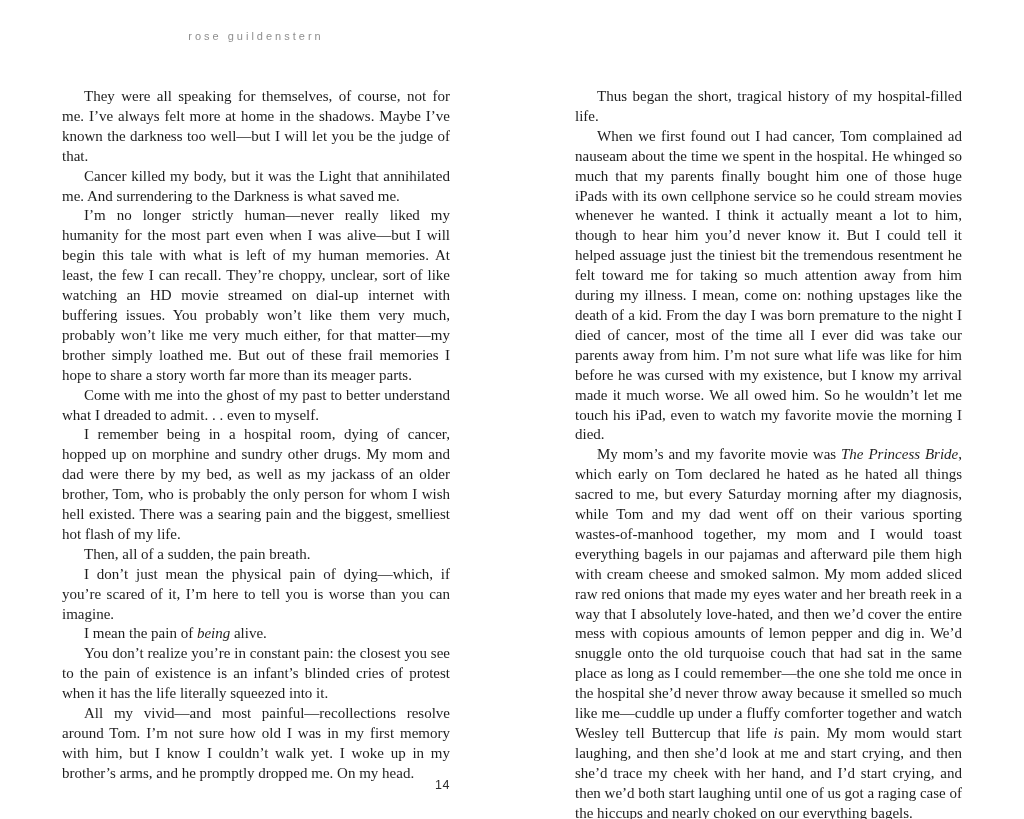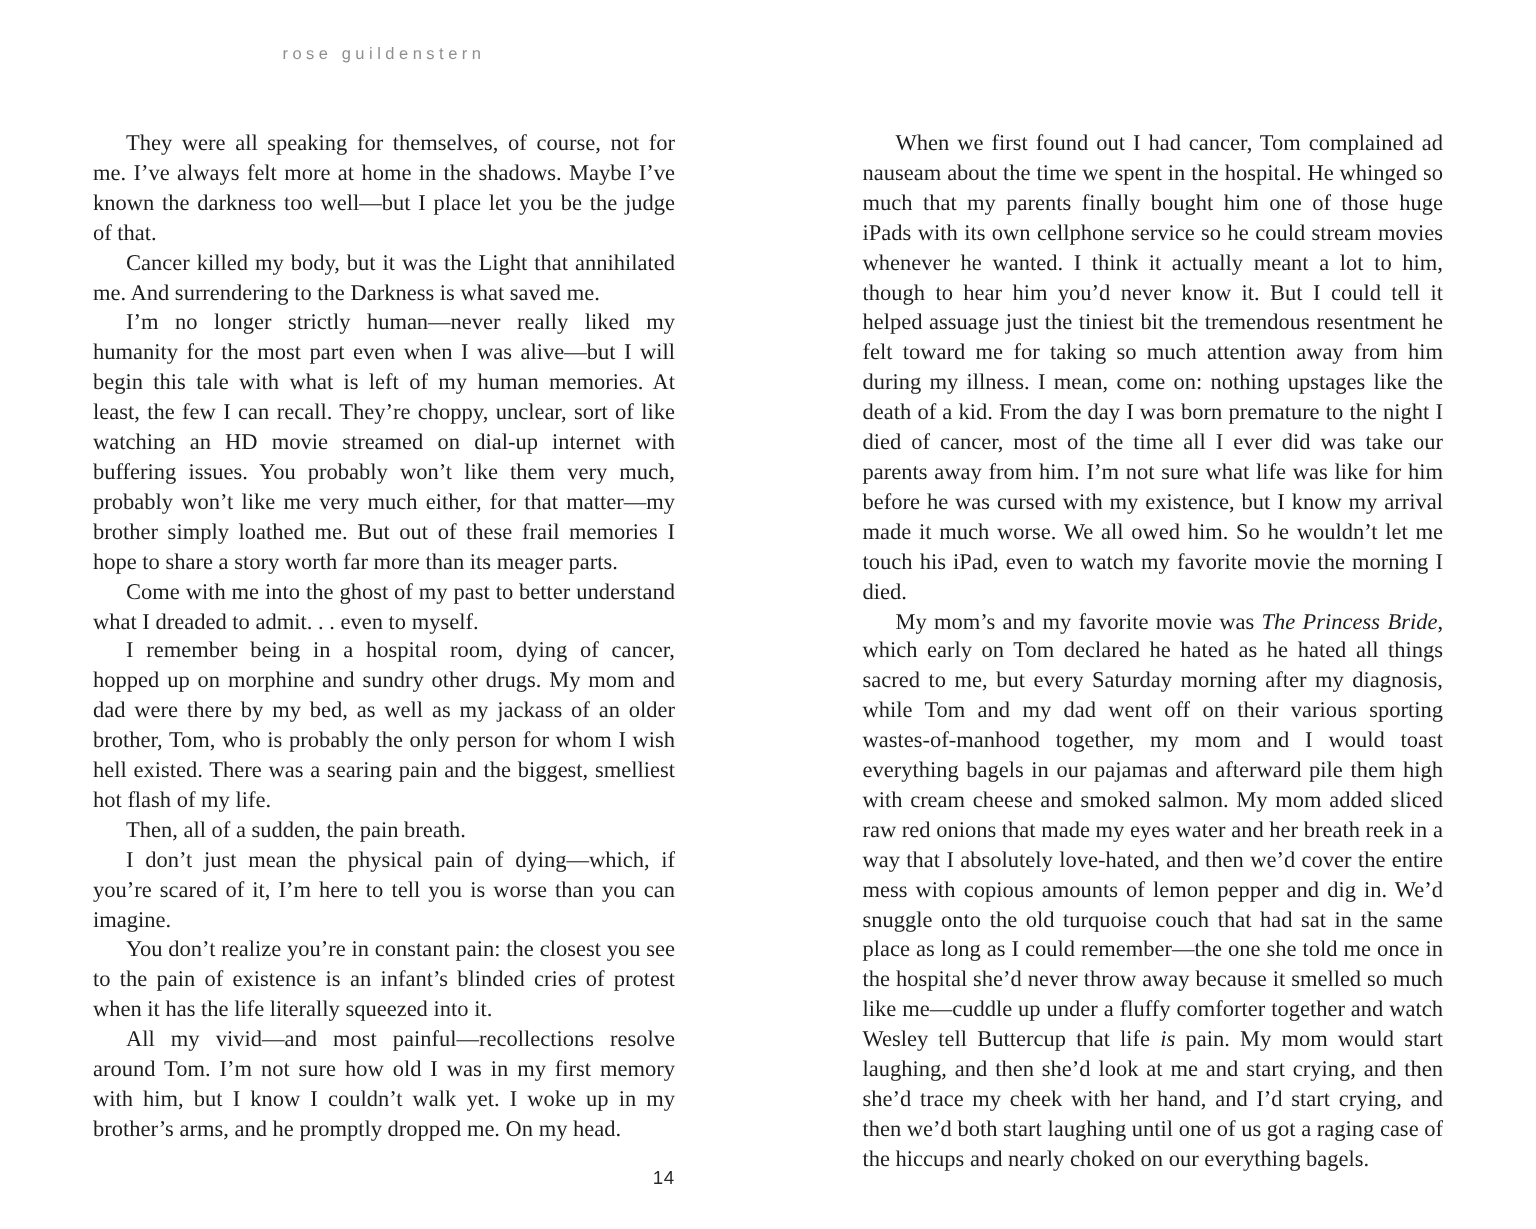--- a/index.html
+++ b/index.html
@@ -64,33 +64,35 @@
   }
 </style>
 </head>
 <body>
 
 <div>
 
   <div class="page left">
     <div class="running-header">rose guildenstern</div>
     <div class="body-text">
-        <p class="para indent"><span>They were all speaking for themselves, of course, not for me. I’ve always felt more at home in the shadows. Maybe I’ve known the darkness too well—but I place let you be the judge of that.</span></p>
+        <p class="para indent"><span>They were all speaking for themselves, of course, not for me. I’ve always felt more at home in the shadows. Maybe I’ve known the darkness too well—but I will let you be the judge of that.</span></p>
         <p class="para indent"><span>Cancer killed my body, but it was the Light that annihilated me. And surrendering to the Darkness is what saved me.</span></p>
         <p class="para indent"><span>I’m no longer strictly human—never really liked my humanity for the most part even when I was alive—but I will begin this tale with what is left of my human memories. At least, the few I can recall. They’re choppy, unclear, sort of like watching an HD movie streamed on dial-up internet with buffering issues. You probably won’t like them very much, probably won’t like me very much either, for that matter—my brother simply loathed me. But out of these frail memories I hope to share a story worth far more than its meager parts.</span></p>
         <p class="para indent"><span>Come with me into the ghost of my past to better understand what I dreaded to admit. . . even to myself.</span></p>
         <p class="para indent"><span>I remember being in a hospital room, dying of cancer, hopped up on morphine and sundry other drugs. My mom and dad were there by my bed, as well as my jackass of an older brother, Tom, who is probably the only person for whom I wish hell existed. There was a searing pain and the biggest, smelliest hot flash of my life.</span></p>
         <p class="para indent"><span>Then, all of a sudden, the pain breath.</span></p>
         <p class="para indent"><span>I don’t just mean the physical pain of dying—which, if you’re scared of it, I’m here to tell you is worse than you can imagine.</span></p>
+        <p class="para indent"><span>I mean the pain of </span><i>being</i><span> alive.</span></p>
         <p class="para indent"><span>You don’t realize you’re in constant pain: the closest you see to the pain of existence is an infant’s blinded cries of protest when it has the life literally squeezed into it.</span></p>
         <p class="para indent"><span>All my vivid—and most painful—recollections resolve around Tom. I’m not sure how old I was in my first memory with him, but I know I couldn’t walk yet. I woke up in my brother’s arms, and he promptly dropped me. On my head.</span></p>
       </div>
     <div class="page-number">14</div>
   </div>
 
   <div class="page right">
     <div class="body-text">
+        <p class="para indent"><span>Thus began the short, tragical history of my hospital-filled life.</span></p>
         <p class="para indent"><span>When we first found out I had cancer, Tom complained ad nauseam about the time we spent in the hospital. He whinged so much that my parents finally bought him one of those huge iPads with its own cellphone service so he could stream movies whenever he wanted. I think it actually meant a lot to him, though to hear him you’d never know it. But I could tell it helped assuage just the tiniest bit the tremendous resentment he felt toward me for taking so much attention away from him during my illness. I mean, come on: nothing upstages like the death of a kid. From the day I was born premature to the night I died of cancer, most of the time all I ever did was take our parents away from him. I’m not sure what life was like for him before he was cursed with my existence, but I know my arrival made it much worse. We all owed him. So he wouldn’t let me touch his iPad, even to watch my favorite movie the morning I died.</span></p>
         <p class="para indent"><span>My mom’s and my favorite movie was </span><i>The Princess Bride</i><span>, which early on Tom declared he hated as he hated all things sacred to me, but every Saturday morning after my diagnosis, while Tom and my dad went off on their various sporting wastes-of-manhood together, my mom and I would toast everything bagels in our pajamas and afterward pile them high with cream cheese and smoked salmon. My mom added sliced raw red onions that made my eyes water and her breath reek in a way that I absolutely love-hated, and then we’d cover the entire mess with copious amounts of lemon pepper and dig in. We’d snuggle onto the old turquoise couch that had sat in the same place as long as I could remember—the one she told me once in the hospital she’d never throw away because it smelled so much like me—cuddle up under a fluffy comforter together and watch Wesley tell Buttercup that life </span><i>is</i><span> pain. My mom would start laughing, and then she’d look at me and start crying, and then she’d trace my cheek with her hand, and I’d start crying, and then we’d both start laughing until one of us got a raging case of the hiccups and nearly choked on our everything bagels.</span></p>
       </div>
   </div>
 
 </div>
 
 </body></html>

